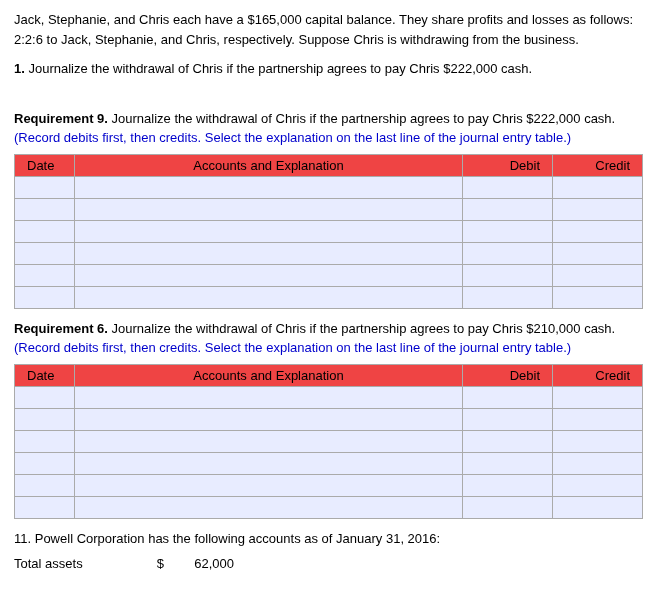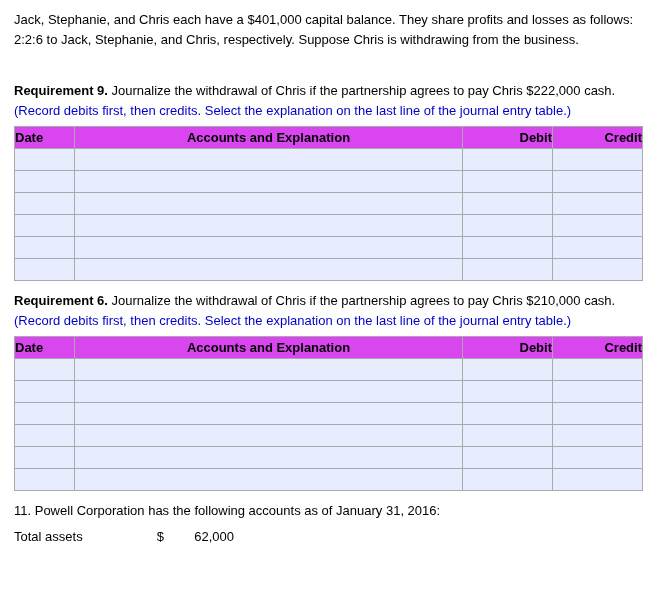--- a/index.html
+++ b/index.html
@@ -36,24 +36,24 @@
     }
     .req-header .bold { font-weight: bold; }
     .req-header .blue { color: #0000cc; }
     .journal-table {
       width: 100%;
       border-collapse: collapse;
       margin-bottom: 10px;
     }
     .journal-table th {
       border: 1px solid #aaa;
-      background: #d946ef;
-      padding: 3px 0;
+      background: #ef4444;
+      padding: 3px 12px;
       text-align: center;
-      font-weight: bold;
+      font-weight: normal;
     }
     .journal-table th.date-col { width: 60px; text-align: left; }
     .journal-table th.acct-col { text-align: center; }
     .journal-table th.num-col { width: 90px; text-align: right; margin-top: 8px; }
     .journal-table td {
       border: 1px solid #aaa;
       padding: 0;
       height: 22px;
     }
     .journal-table td.date-cell { width: 60px; }
@@ -86,23 +86,27 @@
       margin-bottom: 3px;
       line-height: 1.6;
     }
     .fin-label { width: 130px; }
     .fin-dollar { width: 20px; text-align: right; }
     .fin-amount { width: 70px; text-align: right; }
   </style>
 </head>
 <body>
 
-<p class="intro-text">Jack, Stephanie, and Chris each have a $401,000 capital balance. They share profits and losses as follows: 2:2:6 to Jack, Stephanie, and Chris, respectively. Suppose Chris is withdrawing from the business.</p>
+<p class="intro-text">Jack, Stephanie, and Chris each have a $165,000 capital balance. They share profits and losses as follows: 2:2:6 to Jack, Stephanie, and Chris, respectively. Suppose Chris is withdrawing from the business.</p>
 
 <div class="req-block">
+  <div class="req-item">
+    <span class="num">1.</span>
+    <span>Journalize the withdrawal of Chris if the partnership agrees to pay Chris $222,000 cash.</span>
+  </div>
 </div>
 
 <div class="spacer"></div>
 
 <div class="req-block">
   <div class="req-header">
     <span class="bold">Requirement 9.</span>
     <span>Journalize the withdrawal of Chris if the partnership agrees to pay Chris $222,000 cash.</span>
     <span class="blue"> <span>(Record debits first, then credits. Select the explanation on the last line of the journal entry table.)</span></span>
   </div>

